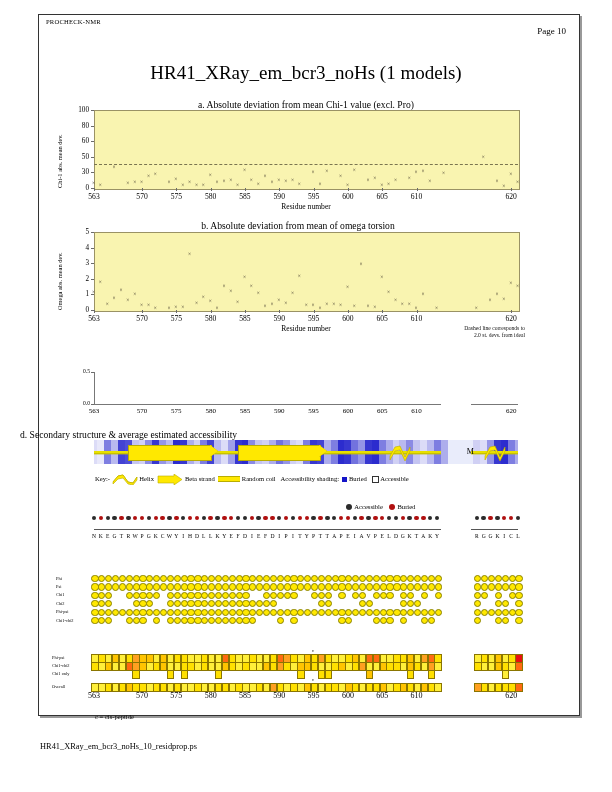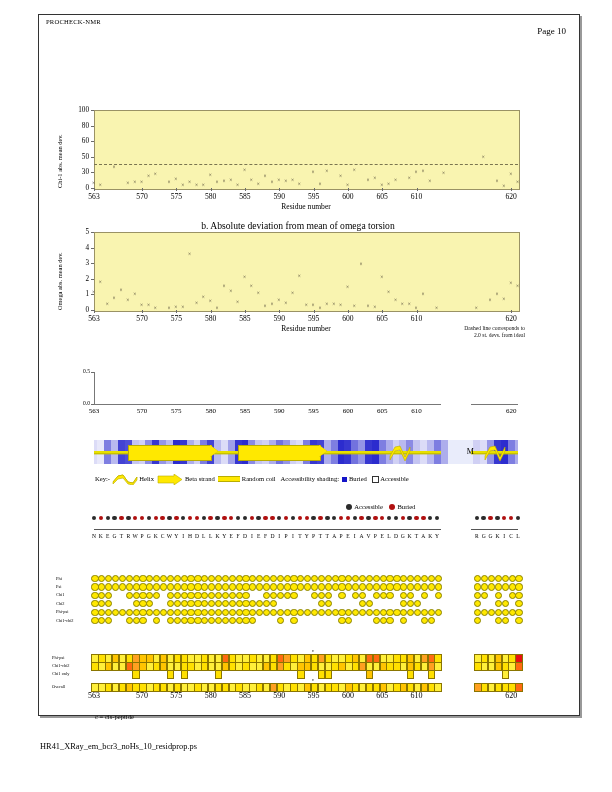--- a/index.html
+++ b/index.html
@@ -63,21 +63,23 @@
 </style>
 </head>
 <body>
 
 <div id="page">
 
   <div class="frame"></div>
 
   <div class="hdr-left">PROCHECK-NMR</div>
   <div class="hdr-right">Page 10</div>
-
+  <div class="title2">HR41_XRay_em_bcr3_noHs (1 models)</div>
+
+  <div class="sect-title" style="left:0;right:0;top:99px;">a. Absolute deviation from mean Chi-1 value (excl. Pro)</div>
   <div id="panelA">
       <div class="plot" style="left:94px;top:110px;width:424px;height:78px;"></div>
       <div class="tick" style="left:91px;top:188px;width:3px;height:1px;"></div>
       <div class="yval" style="left:67px;top:184px;">0</div>
       <div class="tick" style="left:91px;top:172.4px;width:3px;height:1px;"></div>
       <div class="yval" style="left:67px;top:168.4px;">30</div>
       <div class="tick" style="left:91px;top:156.8px;width:3px;height:1px;"></div>
       <div class="yval" style="left:67px;top:152.8px;">50</div>
       <div class="tick" style="left:91px;top:141.2px;width:3px;height:1px;"></div>
       <div class="yval" style="left:67px;top:137.2px;">60</div>
@@ -275,20 +277,21 @@
       <div class="xval" style="left:197.65517241379308px;top:407px;font-size:7px;">580</div>
       <div class="xval" style="left:231.9655172413793px;top:407px;font-size:7px;">585</div>
       <div class="xval" style="left:266.2758620689655px;top:407px;font-size:7px;">590</div>
       <div class="xval" style="left:300.58620689655174px;top:407px;font-size:7px;">595</div>
       <div class="xval" style="left:334.8965517241379px;top:407px;font-size:7px;">600</div>
       <div class="xval" style="left:369.2068965517241px;top:407px;font-size:7px;">605</div>
       <div class="xval" style="left:403.51724137931035px;top:407px;font-size:7px;">610</div>
       <div class="xval" style="left:498.13793103448273px;top:407px;font-size:7px;">620</div>
     </div>
 
+  <div class="sect-title" style="left:20px;width:400px;top:429px;text-align:left;">d. Secondary structure &amp; average estimated accessibility</div>
   <div id="panelD">
       <div class="ssband" style="left:94px;top:440px;width:424px;height:24px;">
         <div class="sscell" style="left:-3.4310344827586206px;width:7.462068965517241px;background:rgb(220,220,247);"></div>
         <div class="sscell" style="left:3.431034482758618px;width:7.462068965517241px;background:rgb(232,232,250);"></div>
         <div class="sscell" style="left:10.293103448275856px;width:7.462068965517241px;background:rgb(126,126,225);"></div>
         <div class="sscell" style="left:17.155172413793096px;width:7.462068965517241px;background:rgb(185,185,239);"></div>
         <div class="sscell" style="left:24.01724137931035px;width:7.462068965517241px;background:rgb(67,67,211);"></div>
         <div class="sscell" style="left:30.8793103448276px;width:7.462068965517241px;background:rgb(79,79,214);"></div>
         <div class="sscell" style="left:37.74137931034481px;width:7.462068965517241px;background:rgb(196,196,241);"></div>
         <div class="sscell" style="left:44.60344827586208px;width:7.462068965517241px;background:rgb(208,208,244);"></div>

